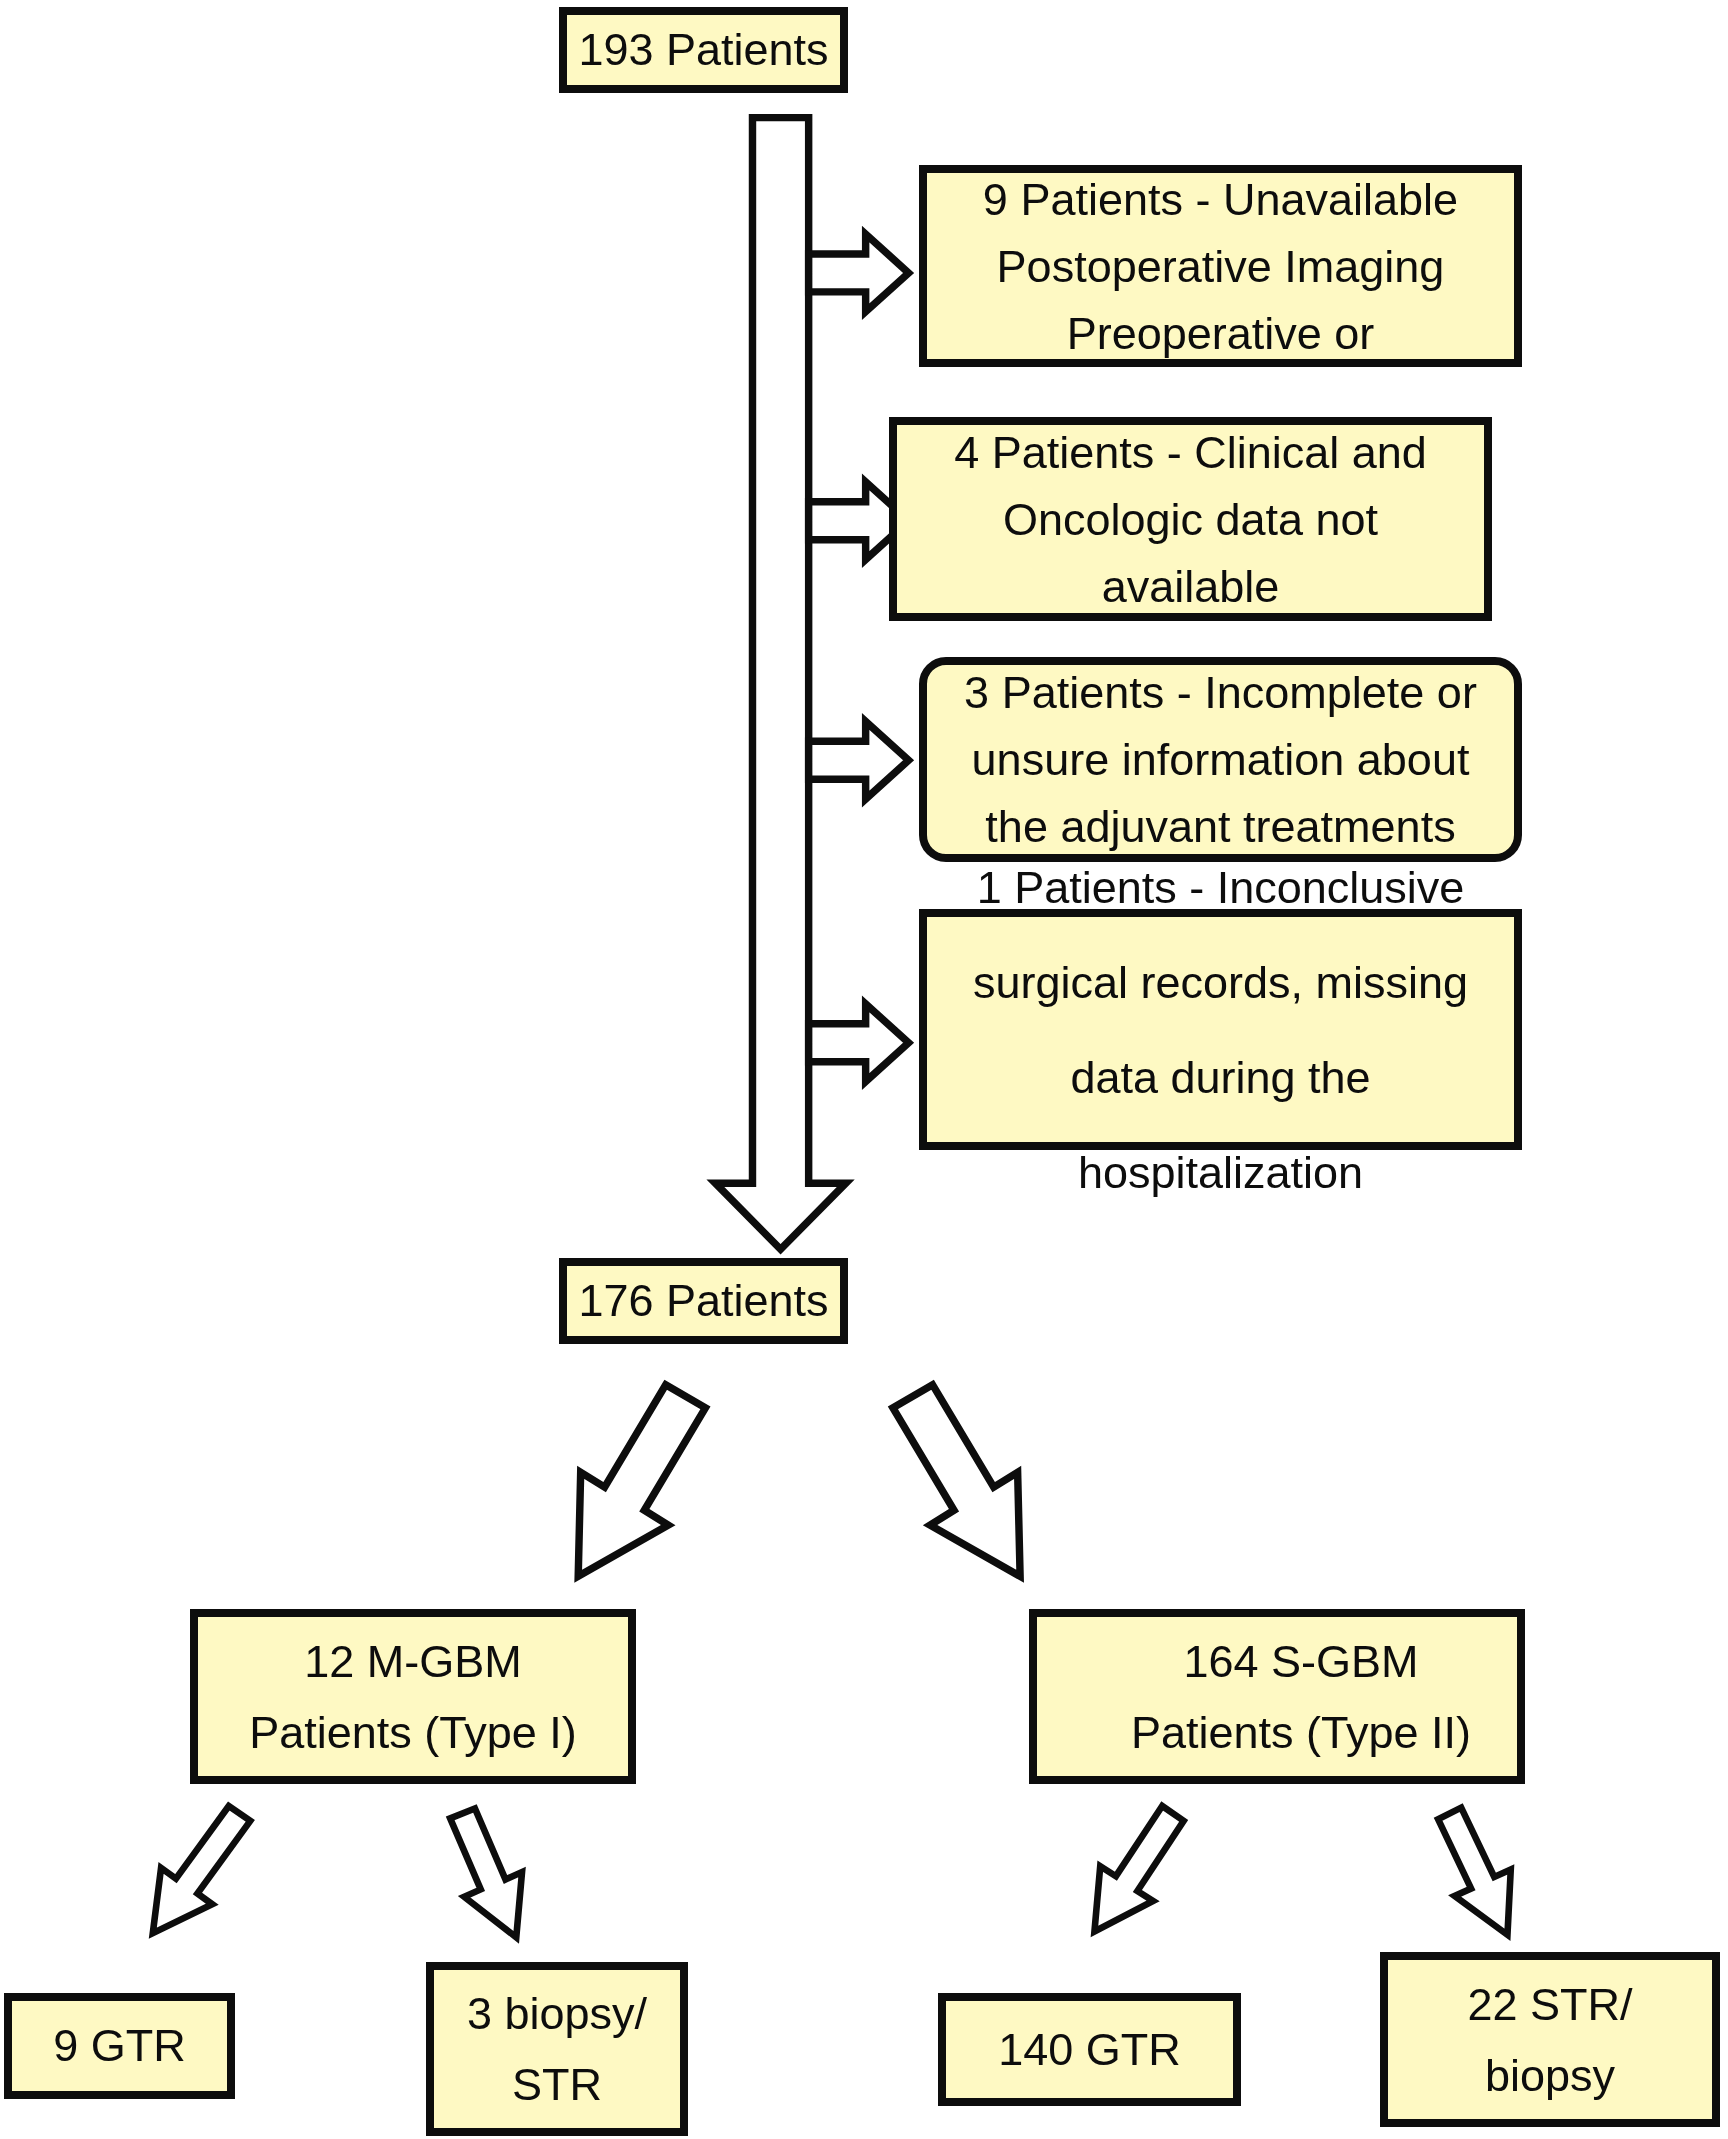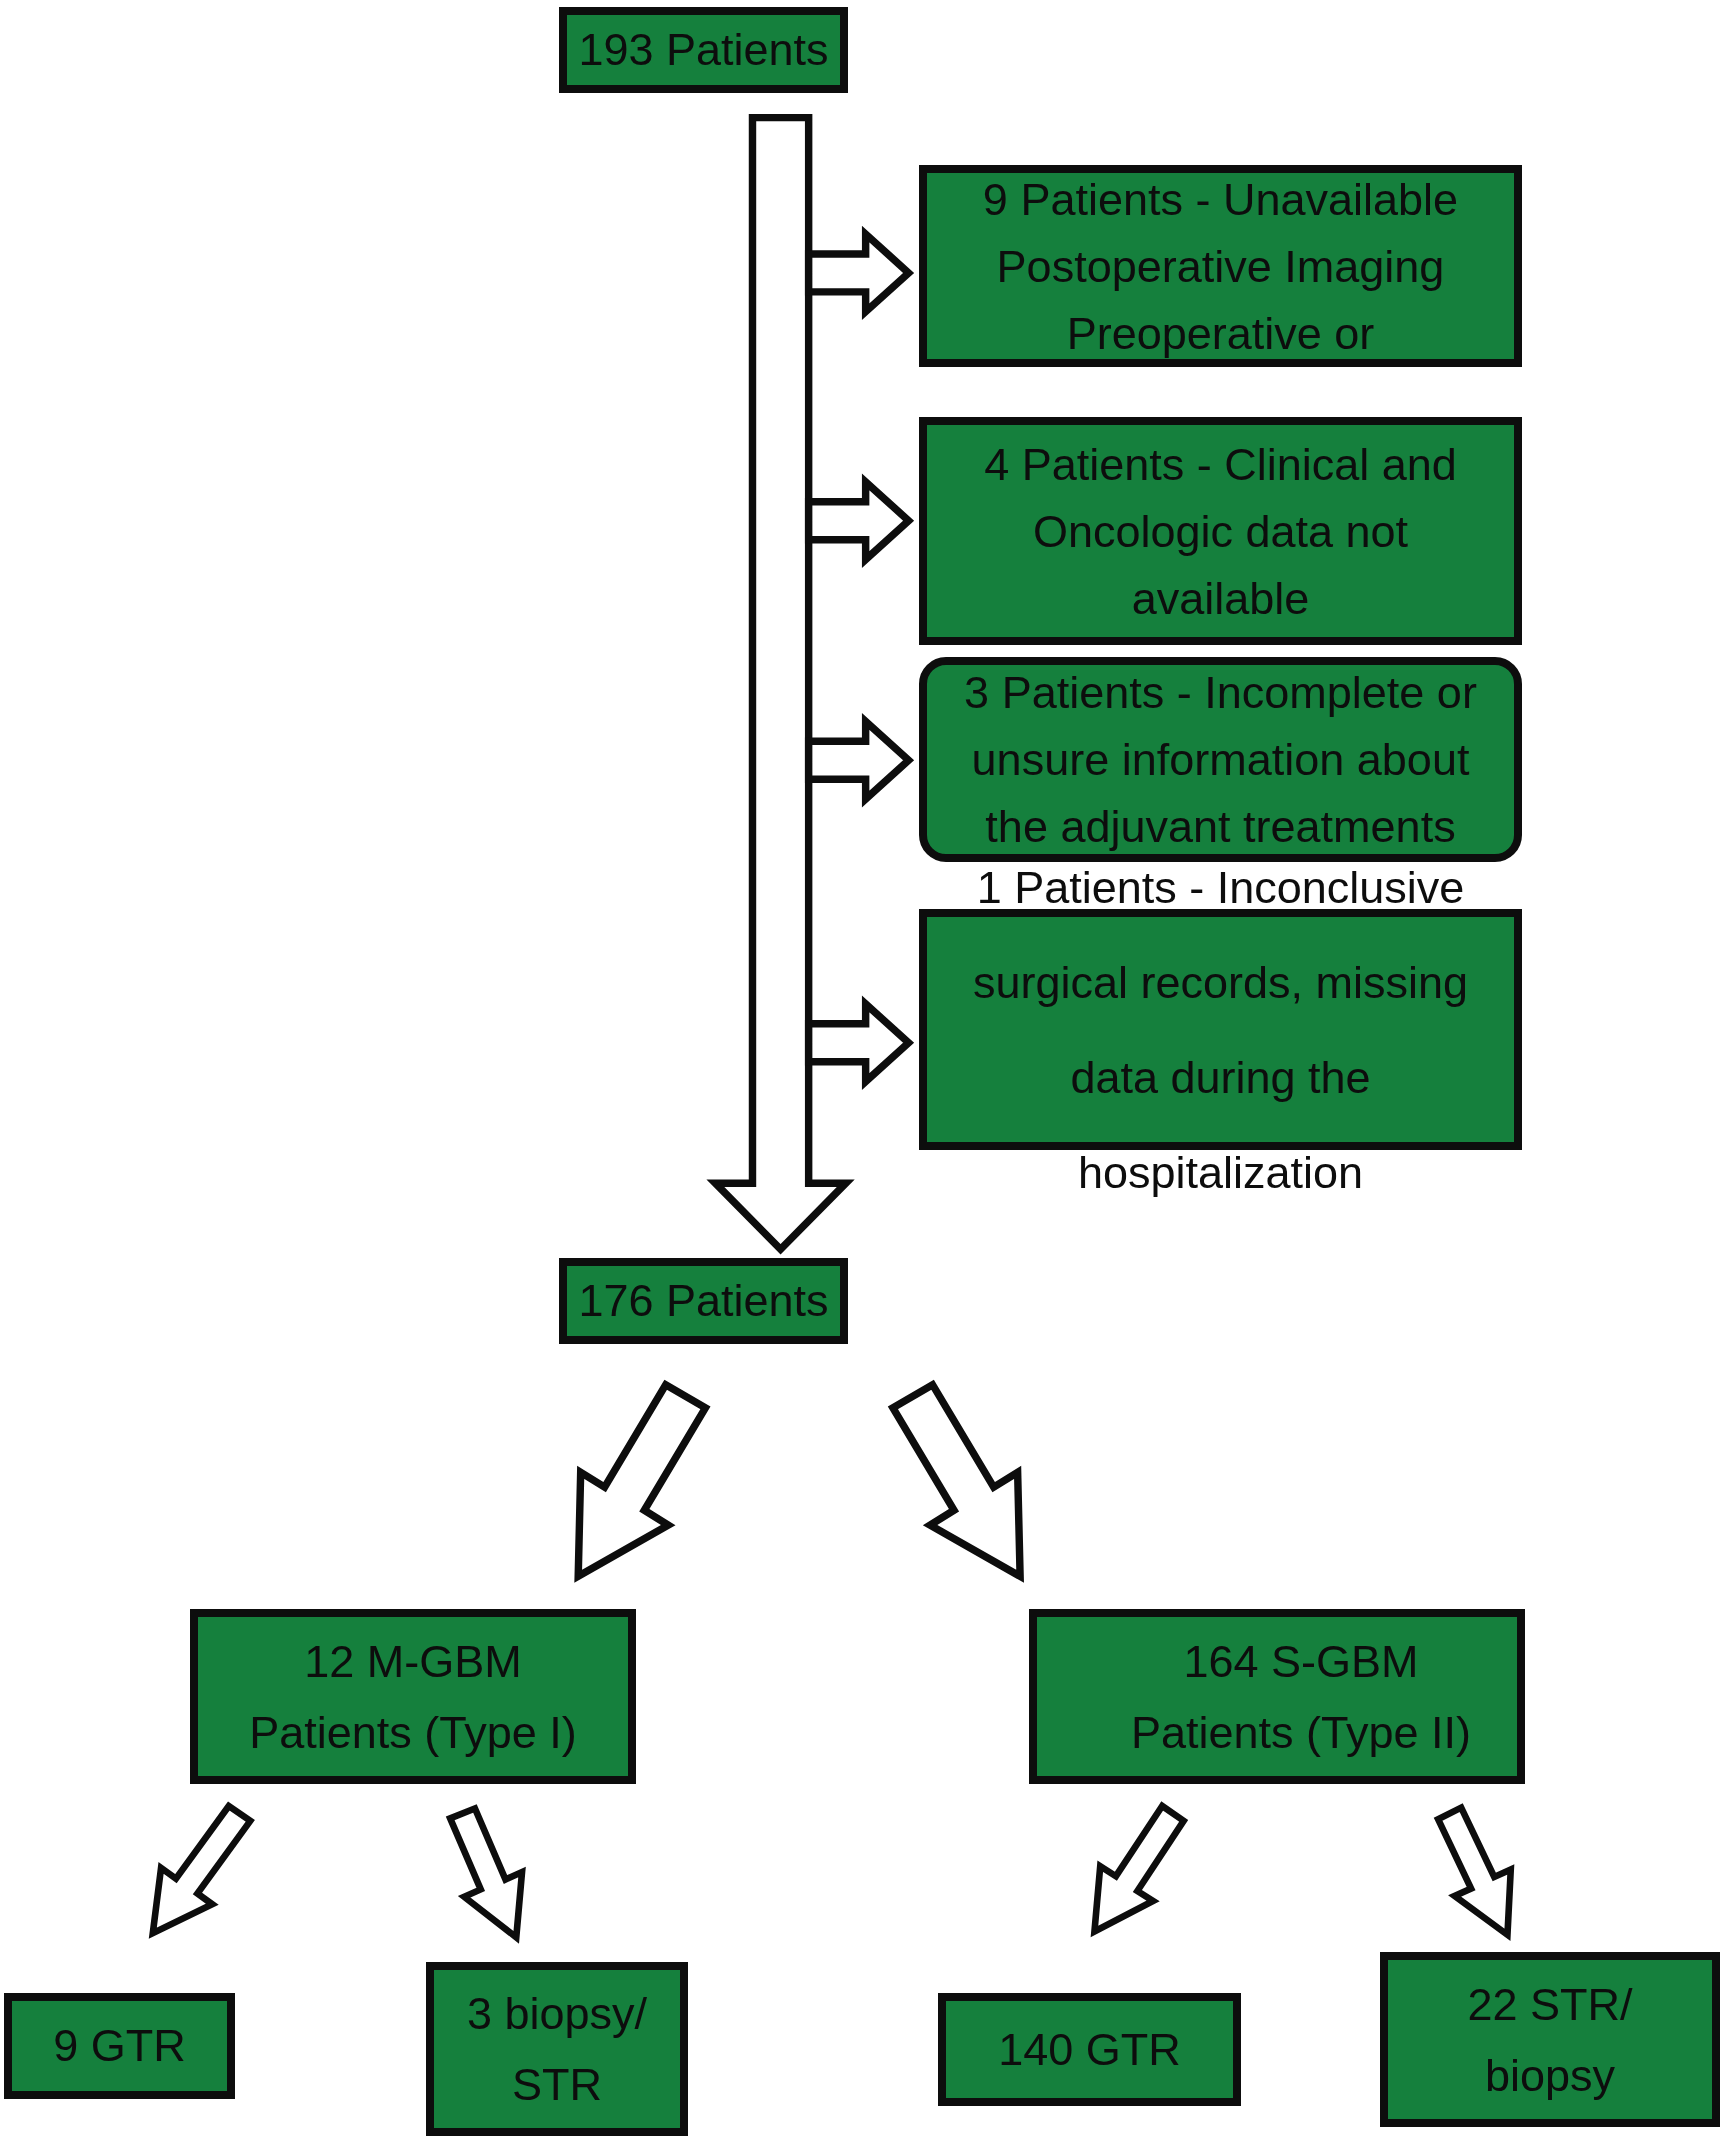--- a/index.html
+++ b/index.html
@@ -19,21 +19,21 @@
     position: absolute;
     left: 0;
     top: 0;
     width: 1728px;
     height: 2140px;
   }
   .node {
     position: absolute;
     box-sizing: border-box;
     border: 8.3px solid #0d0d0d;
-    background: #15803d;
+    background: #fef9c3;
     display: flex;
     flex-direction: column;
     align-items: center;
     justify-content: center;
     text-align: center;
     font-size: 45px;
     line-height: 66px;
     color: #0d0d0d;
   }
   .node .ln {
@@ -71,21 +71,21 @@
   <div class="node" style="left:559px; top:6.6px; width:289px; height:86px;">
     <span class="ln">193 Patients</span>
   </div>
 
   <div class="node excl" style="left:919px; top:165px; width:603px; height:202px;">
     <span class="ln">9 Patients - Unavailable</span>
     <span class="ln">Postoperative Imaging</span>
     <span class="ln">Preoperative or</span>
   </div>
 
-  <div class="node excl" style="left:919px; top:417px; width:603px; height:228px;">
+  <div class="node excl" style="left:889px; top:417px; width:603px; height:204px;">
     <span class="ln">4 Patients - Clinical and</span>
     <span class="ln">Oncologic data not</span>
     <span class="ln">available</span>
   </div>
 
   <div class="node excl" style="left:919px; top:657px; width:603px; height:205px;border-radius:27px;">
     <span class="ln">3 Patients - Incomplete or</span>
     <span class="ln">unsure information about</span>
     <span class="ln">the adjuvant treatments</span>
   </div>

